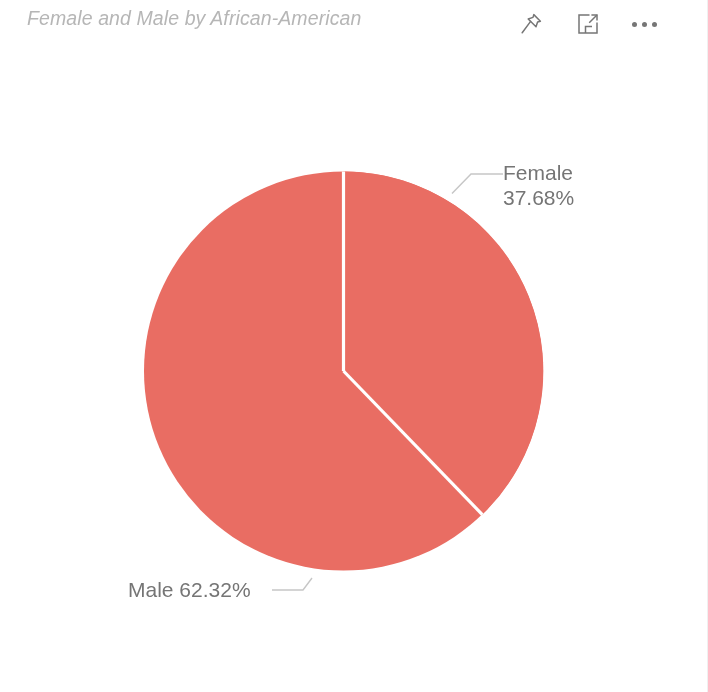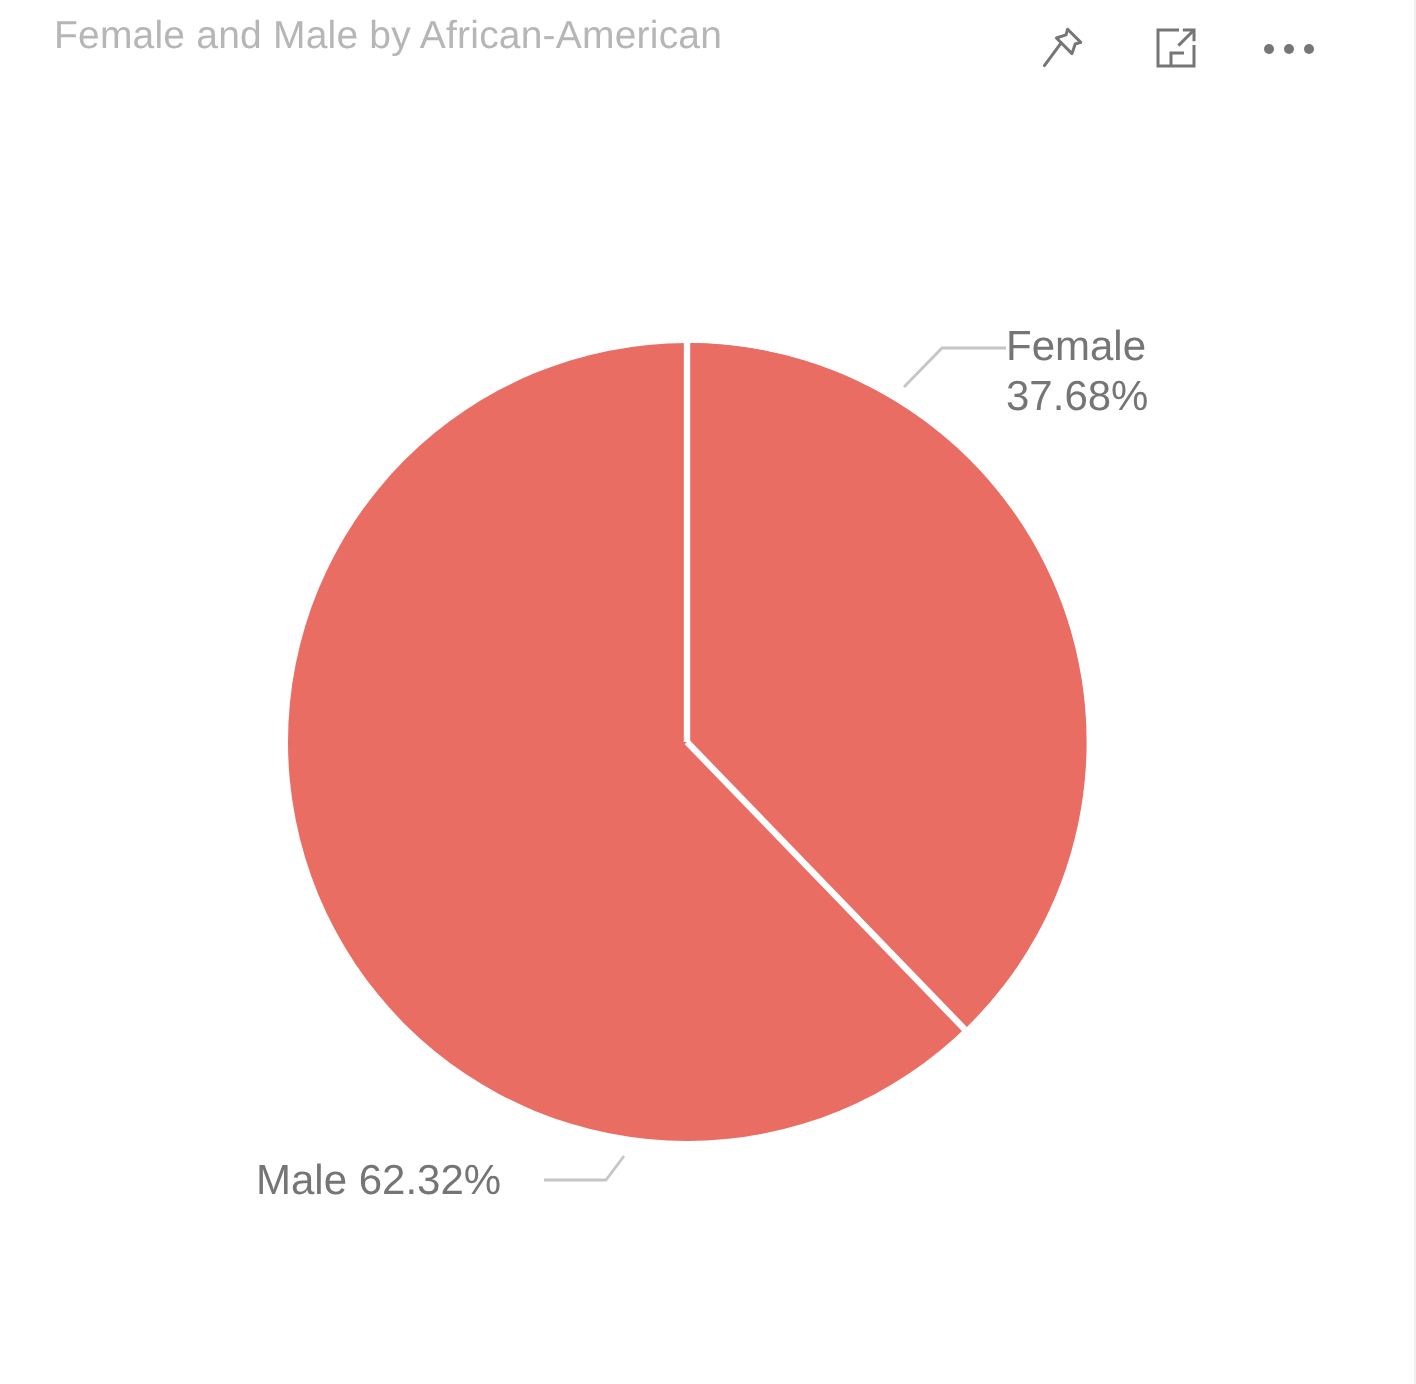--- a/index.html
+++ b/index.html
@@ -31,20 +31,21 @@
   #chart-title {
     position: absolute;
     left: 27px;
     top: 4px;
     font-size: 19.5px;
     font-weight: 400;
     color: #b6b6b6;
     letter-spacing: 0.1px;
     white-space: nowrap;
     line-height: 28px;
+    font-style: italic;
   }
   .hdr-icon {
     position: absolute;
     top: 8px;
     width: 32px;
     height: 32px;
     display: flex;
     align-items: center;
     justify-content: center;
     cursor: pointer;

